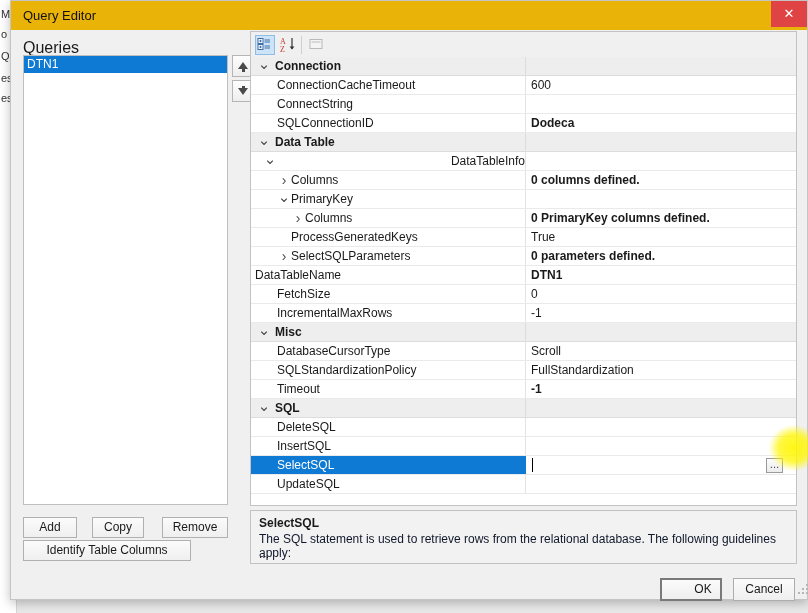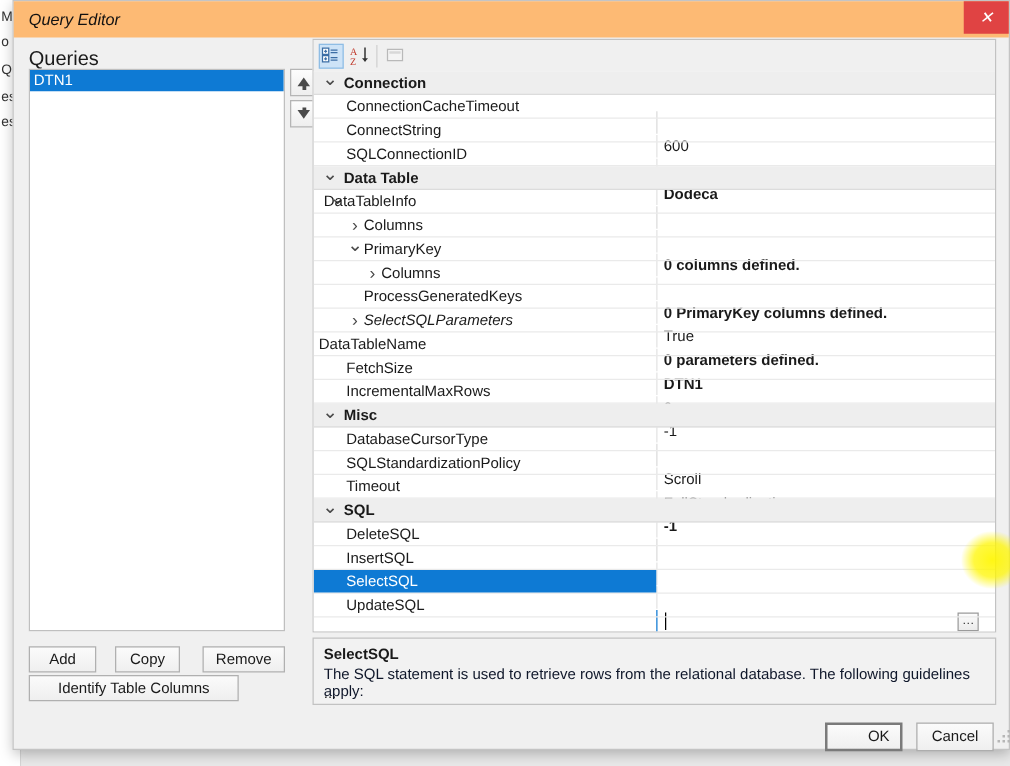--- a/index.html
+++ b/index.html
@@ -22,22 +22,21 @@
   
   #dialog{
     position:absolute;left:10px;top:0;width:798px;height:600px;
     background:#f0f0f0;
     border:1px solid #c4c4c4;
     box-shadow:0 3px 10px rgba(0,0,0,.25);
     box-sizing:border-box;
   }
   #titlebar{
     position:absolute;left:0;top:0;width:796px;height:29px;
-    background:#fdba74;
-    font-style:italic;
+    background:#eab308;
   }
   #dlg-title{
     position:absolute;left:12px;top:7px;font-size:13px;color:#111;
   }
   #close-btn{
     position:absolute;right:0;top:0;width:36px;height:26px;
     background:#e04343;border:none;cursor:pointer;
   }
   #close-btn .x{
     position:absolute;left:0;top:0;width:36px;height:26px;
@@ -105,21 +104,21 @@
   }
   .prow{position:relative;height:18px;line-height:18px;border-bottom:1px solid #eaeaea;white-space:nowrap;}
   .prow .pname{
     position:absolute;left:0;top:0;width:274px;height:18px;
     box-sizing:border-box;padding-left:4px;font-size:12px;color:#1a1a1a;
     overflow:hidden;text-overflow:ellipsis;
   }
   .prow .pval{
     position:absolute;left:274px;top:0;right:0;height:18px;
     box-sizing:border-box;padding-left:5px;font-size:12px;color:#1a1a1a;
-    border-left:1px solid #e3e3e3;overflow:hidden;margin-top:32px;
+    border-left:1px solid #e3e3e3;overflow:hidden;
   }
   .prow.cat{background:#eeeeee;border-bottom:1px solid #dcdcdc;}
   .prow.cat .pname{font-weight:bold;padding-left:24px;}
   .prow.cat .pval{border-left:1px solid #dcdcdc;}
   .prow .pval.bold{font-weight:bold;}
   .prow.selected .pname{background:#0e7ad4;color:#ffffff;}
   .prow.selected .pval{background:#fff;border-left:1px solid #0e7ad4;}
   
   .chev{
     position:absolute;top:0;width:18px;height:18px;cursor:pointer;
@@ -244,21 +243,21 @@
           <span class="pname" style="padding-left: 26px;">SQLConnectionID</span>
           <span class="pval bold">Dodeca</span>
         </div>
         <div class="prow cat">
           <span class="chev down" style="left: 4px;"></span>
           <span class="pname">Data Table</span>
           <span class="pval"></span>
         </div>
         <div class="prow">
           <span class="chev down" style="left: 10px;"></span>
-          <span class="pname" style="padding-left: 8px;">DataTableInfo</span>
+          <span class="pname" style="padding-left: 8px; text-align: right;">DataTableInfo</span>
           <span class="pval"></span>
         </div>
         <div class="prow">
           <span class="chev right" style="left: 24px;"></span>
           <span class="pname" style="padding-left: 40px;">Columns</span>
           <span class="pval bold">0 columns defined.</span>
         </div>
         <div class="prow">
           <span class="chev down" style="left: 24px;"></span>
           <span class="pname" style="padding-left: 40px;">PrimaryKey</span>
@@ -268,21 +267,21 @@
           <span class="chev right" style="left: 38px;"></span>
           <span class="pname" style="padding-left: 54px;">Columns</span>
           <span class="pval bold">0 PrimaryKey columns defined.</span>
         </div>
         <div class="prow">
           <span class="pname" style="padding-left: 40px;">ProcessGeneratedKeys</span>
           <span class="pval">True</span>
         </div>
         <div class="prow">
           <span class="chev right" style="left: 24px;"></span>
-          <span class="pname" style="padding-left: 40px; font-style: italic;">SelectSQLParameters</span>
+          <span class="pname" style="padding-left: 40px;">SelectSQLParameters</span>
           <span class="pval bold">0 parameters defined.</span>
         </div>
         <div class="prow">
           <span class="pname" style="">DataTableName</span>
           <span class="pval bold">DTN1</span>
         </div>
         <div class="prow">
           <span class="pname" style="padding-left: 26px;">FetchSize</span>
           <span class="pval">0</span>
         </div>

